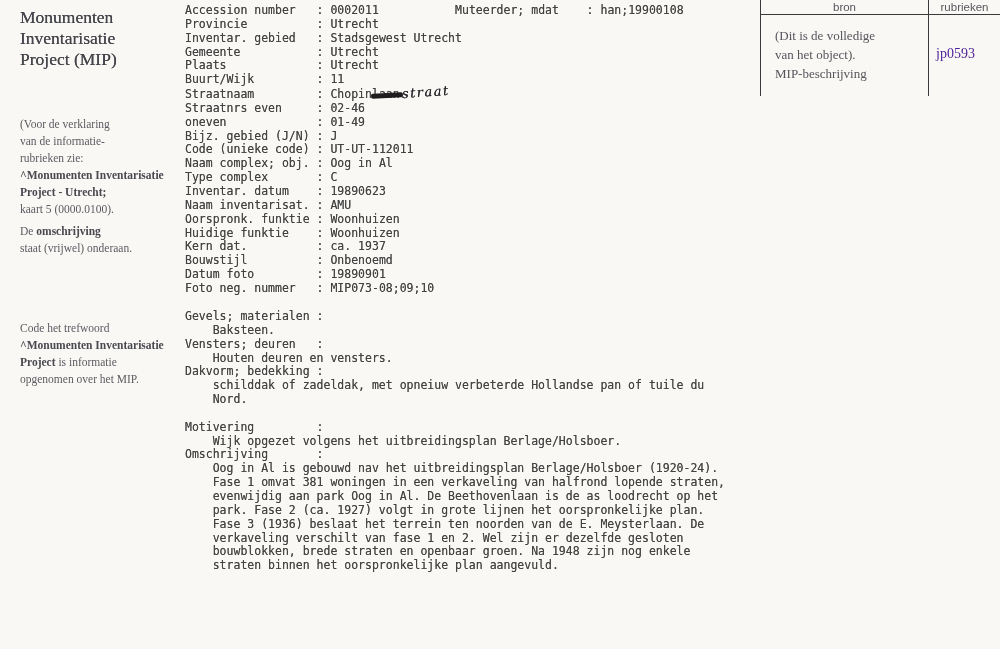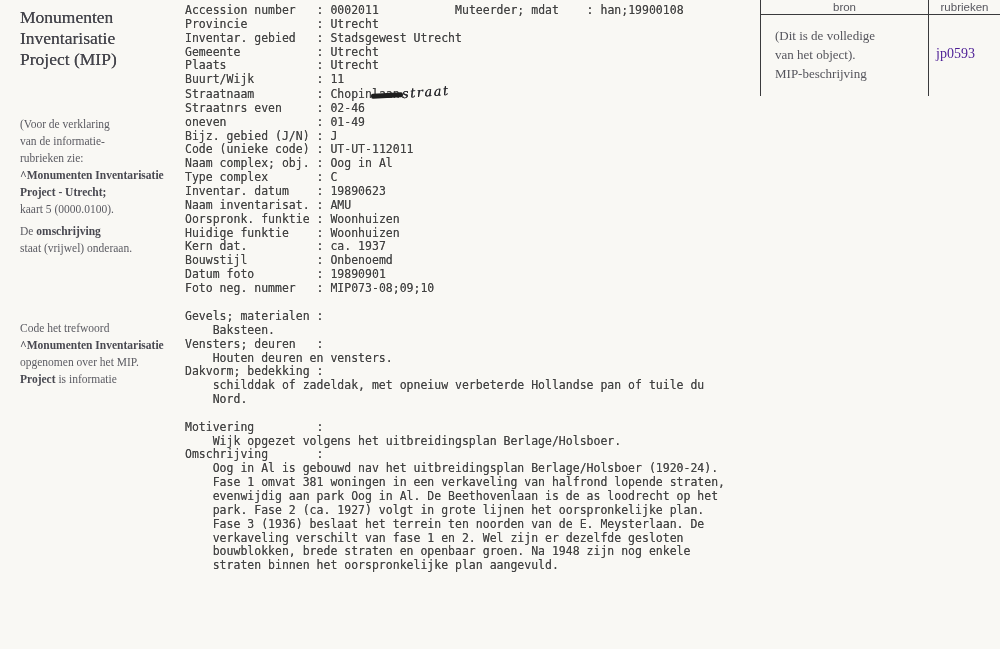--- a/index.html
+++ b/index.html
@@ -98,22 +98,22 @@
       <span class="ln"><b>Project - Utrecht;</b></span>
       <span class="ln"><span>kaart 5 (0000.0100).</span></span>
     </p>
   <p class="note" id="note-1">
       <span class="ln"><span>De </span><b>omschrijving</b></span>
       <span class="ln"><span>staat (vrijwel) onderaan.</span></span>
     </p>
   <p class="note" id="note-2">
       <span class="ln"><span>Code het trefwoord</span></span>
       <span class="ln"><b>^Monumenten Inventarisatie</b></span>
+      <span class="ln"><b>Project</b><span> is informatie</span></span>
       <span class="ln"><span>opgenomen over het MIP.</span></span>
-      <span class="ln"><b>Project</b><span> is informatie</span></span>
     </p>
 
   <div class="mono" id="fields"><div><span>Accession number   </span><span>: </span><span>0002011           </span><span>Muteerder; mdat    </span><span>: </span><span>han;19900108</span></div><div><span>Provincie          </span><span>: </span><span>Utrecht</span></div><div><span>Inventar. gebied   </span><span>: </span><span>Stadsgewest Utrecht</span></div><div><span>Gemeente           </span><span>: </span><span>Utrecht</span></div><div><span>Plaats             </span><span>: </span><span>Utrecht</span></div><div><span>Buurt/Wijk         </span><span>: </span><span>11</span></div><div><span>Straatnaam         </span><span>: </span><span>Chopin</span><span class="struck">laan</span><span class="hand">straat</span></div><div><span>Straatnrs even     </span><span>: </span><span>02-46</span></div><div><span>oneven             </span><span>: </span><span>01-49</span></div><div><span>Bijz. gebied (J/N) </span><span>: </span><span>J</span></div><div><span>Code (unieke code) </span><span>: </span><span>UT-UT-112011</span></div><div><span>Naam complex; obj. </span><span>: </span><span>Oog in Al</span></div><div><span>Type complex       </span><span>: </span><span>C</span></div><div><span>Inventar. datum    </span><span>: </span><span>19890623</span></div><div><span>Naam inventarisat. </span><span>: </span><span>AMU</span></div><div><span>Oorspronk. funktie </span><span>: </span><span>Woonhuizen</span></div><div><span>Huidige funktie    </span><span>: </span><span>Woonhuizen</span></div><div><span>Kern dat.          </span><span>: </span><span>ca. 1937</span></div><div><span>Bouwstijl          </span><span>: </span><span>Onbenoemd</span></div><div><span>Datum foto         </span><span>: </span><span>19890901</span></div><div><span>Foto neg. nummer   </span><span>: </span><span>MIP073-08;09;10</span></div></div>
 
   <div class="mono" id="sections"><div><div>Gevels; materialen :</div><div>    Baksteen.</div></div><div><div>Vensters; deuren   :</div><div>    Houten deuren en vensters.</div></div><div><div>Dakvorm; bedekking :</div><div>    schilddak of zadeldak, met opneiuw verbeterde Hollandse pan of tuile du</div><div>    Nord.</div></div><div class="sec-gap"><div>Motivering         :</div><div>    Wijk opgezet volgens het uitbreidingsplan Berlage/Holsboer.</div></div><div><div>Omschrijving       :</div><div>    Oog in Al is gebouwd nav het uitbreidingsplan Berlage/Holsboer (1920-24).</div><div>    Fase 1 omvat 381 woningen in een verkaveling van halfrond lopende straten,</div><div>    evenwijdig aan park Oog in Al. De Beethovenlaan is de as loodrecht op het</div><div>    park. Fase 2 (ca. 1927) volgt in grote lijnen het oorspronkelijke plan.</div><div>    Fase 3 (1936) beslaat het terrein ten noorden van de E. Meysterlaan. De</div><div>    verkaveling verschilt van fase 1 en 2. Wel zijn er dezelfde gesloten</div><div>    bouwblokken, brede straten en openbaar groen. Na 1948 zijn nog enkele</div><div>    straten binnen het oorspronkelijke plan aangevuld.</div></div></div>
 
   <div class="vline" id="stamp-vline-left"></div>
   <div class="vline" id="stamp-vline-sep"></div>
   <div class="hline" id="stamp-hline"></div>
   <div class="stamp-header" id="stamp-header-bron">bron</div>

